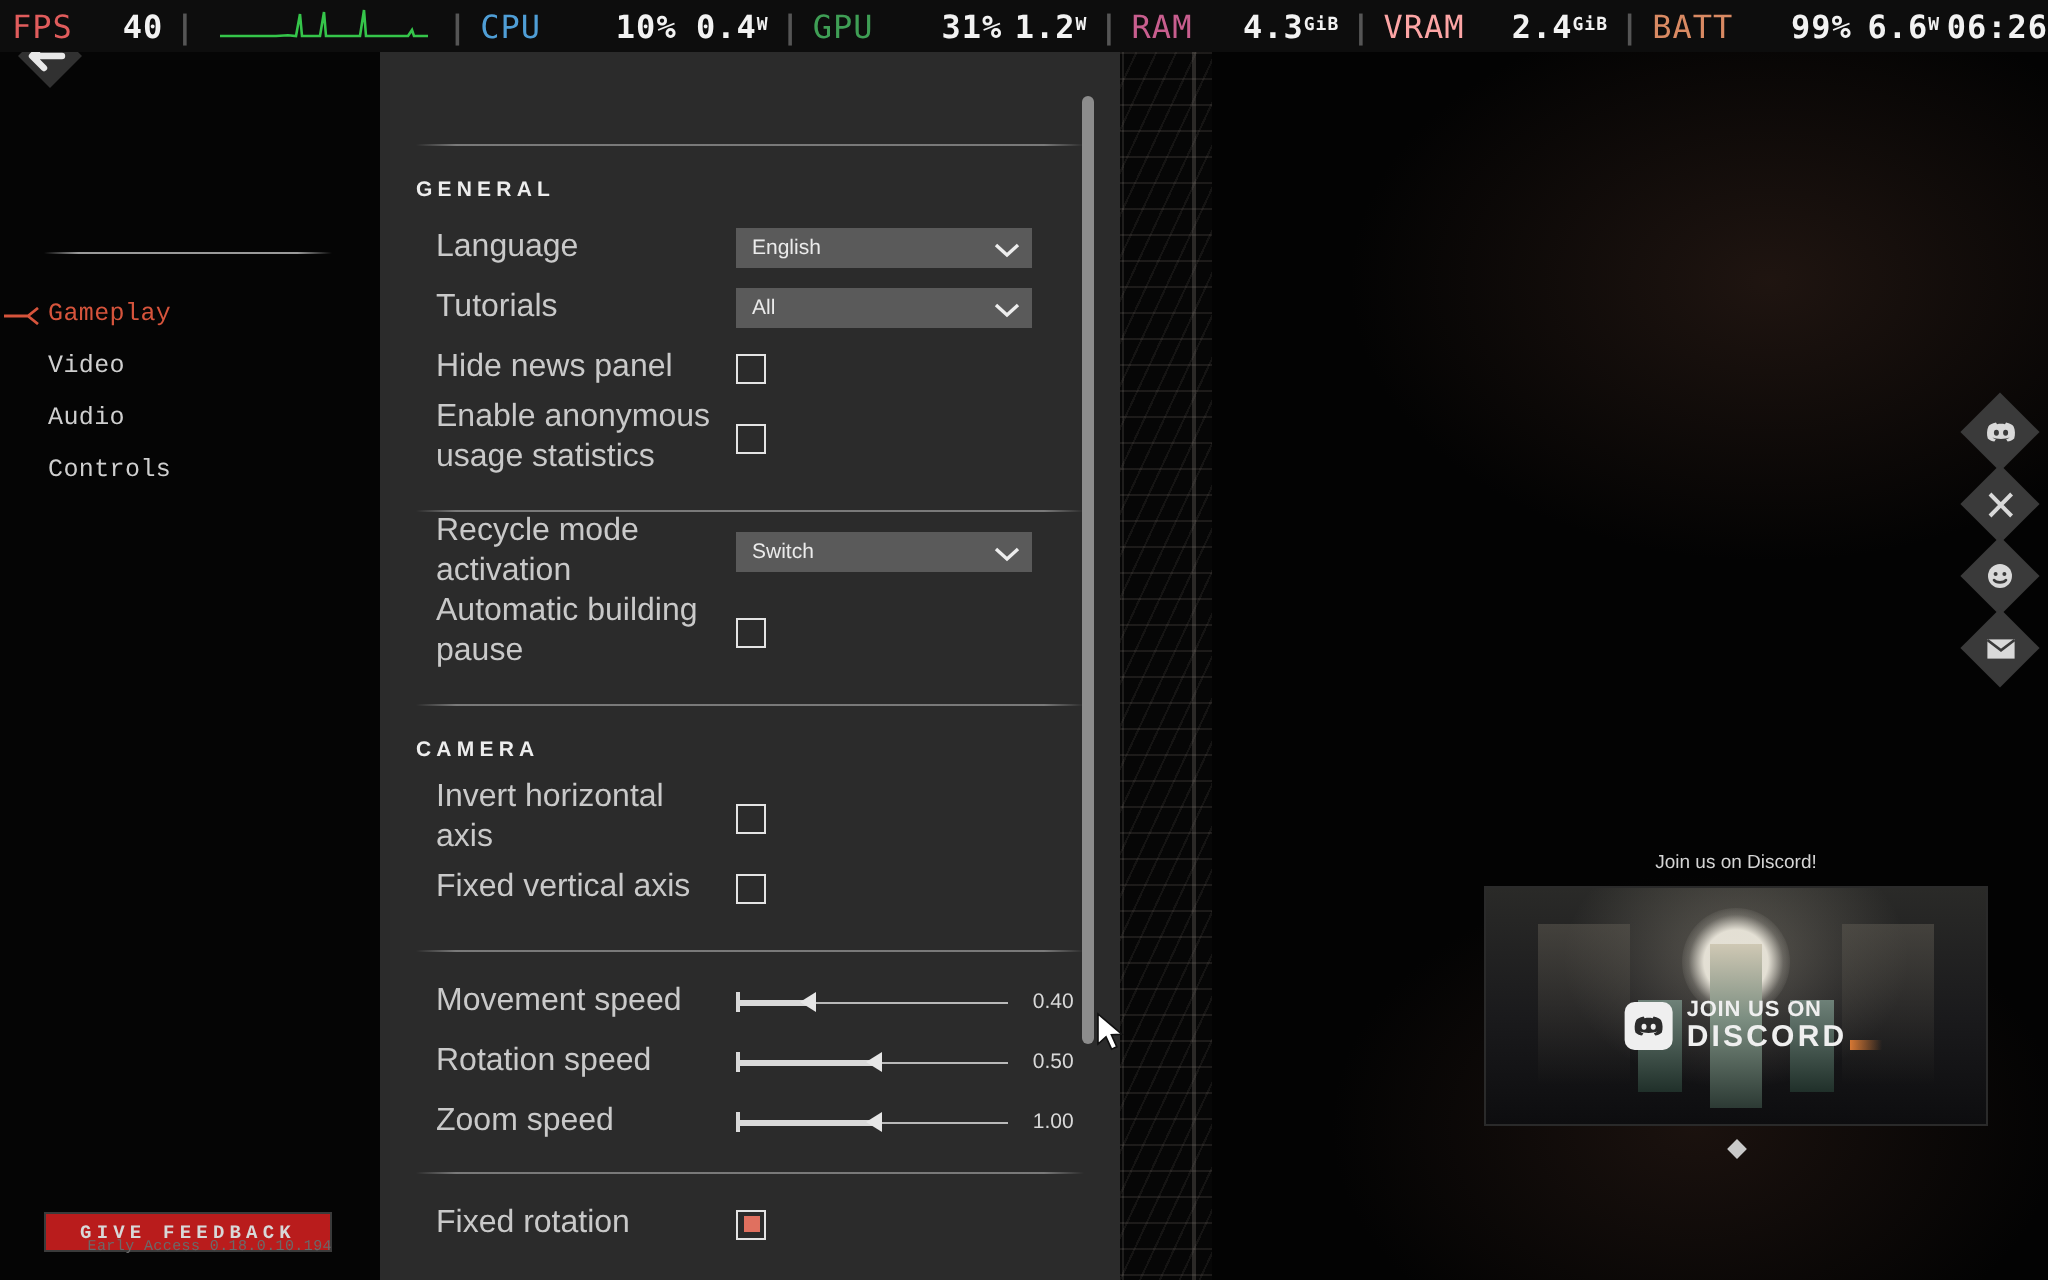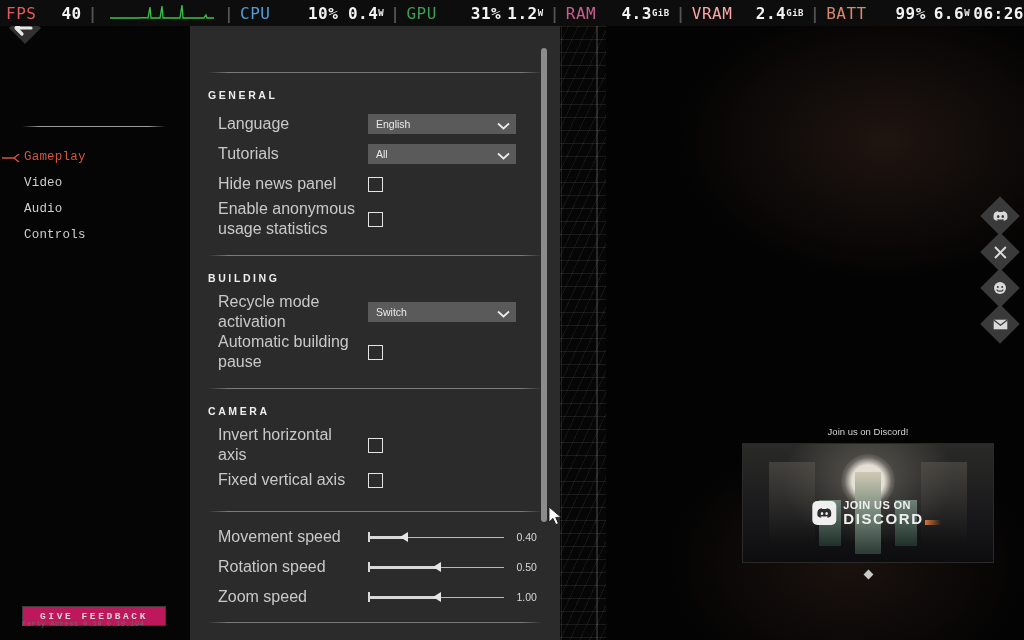--- a/index.html
+++ b/index.html
@@ -76,26 +76,26 @@
     padding-left: 24px; font-size: 12.5px; letter-spacing: .2px; color: #cfcfcf;
   }
   .nav-item.active { color: #d6543c; }
   .nav-item .marker {
     position: absolute; left: 2px; top: 50%; transform: translateY(-50%);
     width: 18px; height: 9px;
   }
 
   .feedback-wrap { position: absolute; left: 22px; bottom: 12px; width: 144px; }
   .feedback-btn {
-    width: 144px; height: 20px; background: #be185d; border: 1px solid #3b3b3b;
+    width: 144px; height: 20px; background: #b91c1c; border: 1px solid #3b3b3b;
     color: #d8d8d8; font-size: 9.5px; font-weight: 700; letter-spacing: 2.6px;
     display: flex; align-items: center; justify-content: center;
   }
   .feedback-ver {
-    margin-top: -6px; text-align: left; color: #6a6a6a; font-size: 7.5px; letter-spacing: .2px;
+    margin-top: -6px; text-align: right; color: #6a6a6a; font-size: 7.5px; letter-spacing: .2px;
   }
 
   
   .panel { position: absolute; left: 190px; top: 26px; width: 370px; height: 614px; background: #2b2b2b; }
   .panel-inner { position: absolute; left: 0; top: 0; width: 370px; height: 614px; }
   .hr {
     height: 1px; margin: 0 18px;
     background: linear-gradient(to right, rgba(190,190,190,0), rgba(170,170,170,.62) 6%, rgba(170,170,170,.62) 94%, rgba(190,190,190,0));
   }
   .sec-title {
@@ -337,21 +337,20 @@
       <div class="row" style="min-height:34px">
         <div class="row-label">Enable anonymous usage statistics</div>
         <div class="ctrl">
             <div class="checkbox"></div>
           </div>
       </div>
 
       <div class="spacer-md"></div>
       <div class="hr"></div>
 
-      <div class="sec-title">BUILDING</div>
 
       <div class="row">
         <div class="row-label">Recycle mode activation</div>
         <div class="ctrl">
           <div class="dropdown">
             <span>Switch</span>
             <span class="chev">
               <svg width="13" height="8" viewBox="0 0 13 8">
                   <path d="M1 1.5 L6.5 6.5 L12 1.5" fill="none" stroke="#ededed" stroke-width="1.7"></path>
                 </svg>

